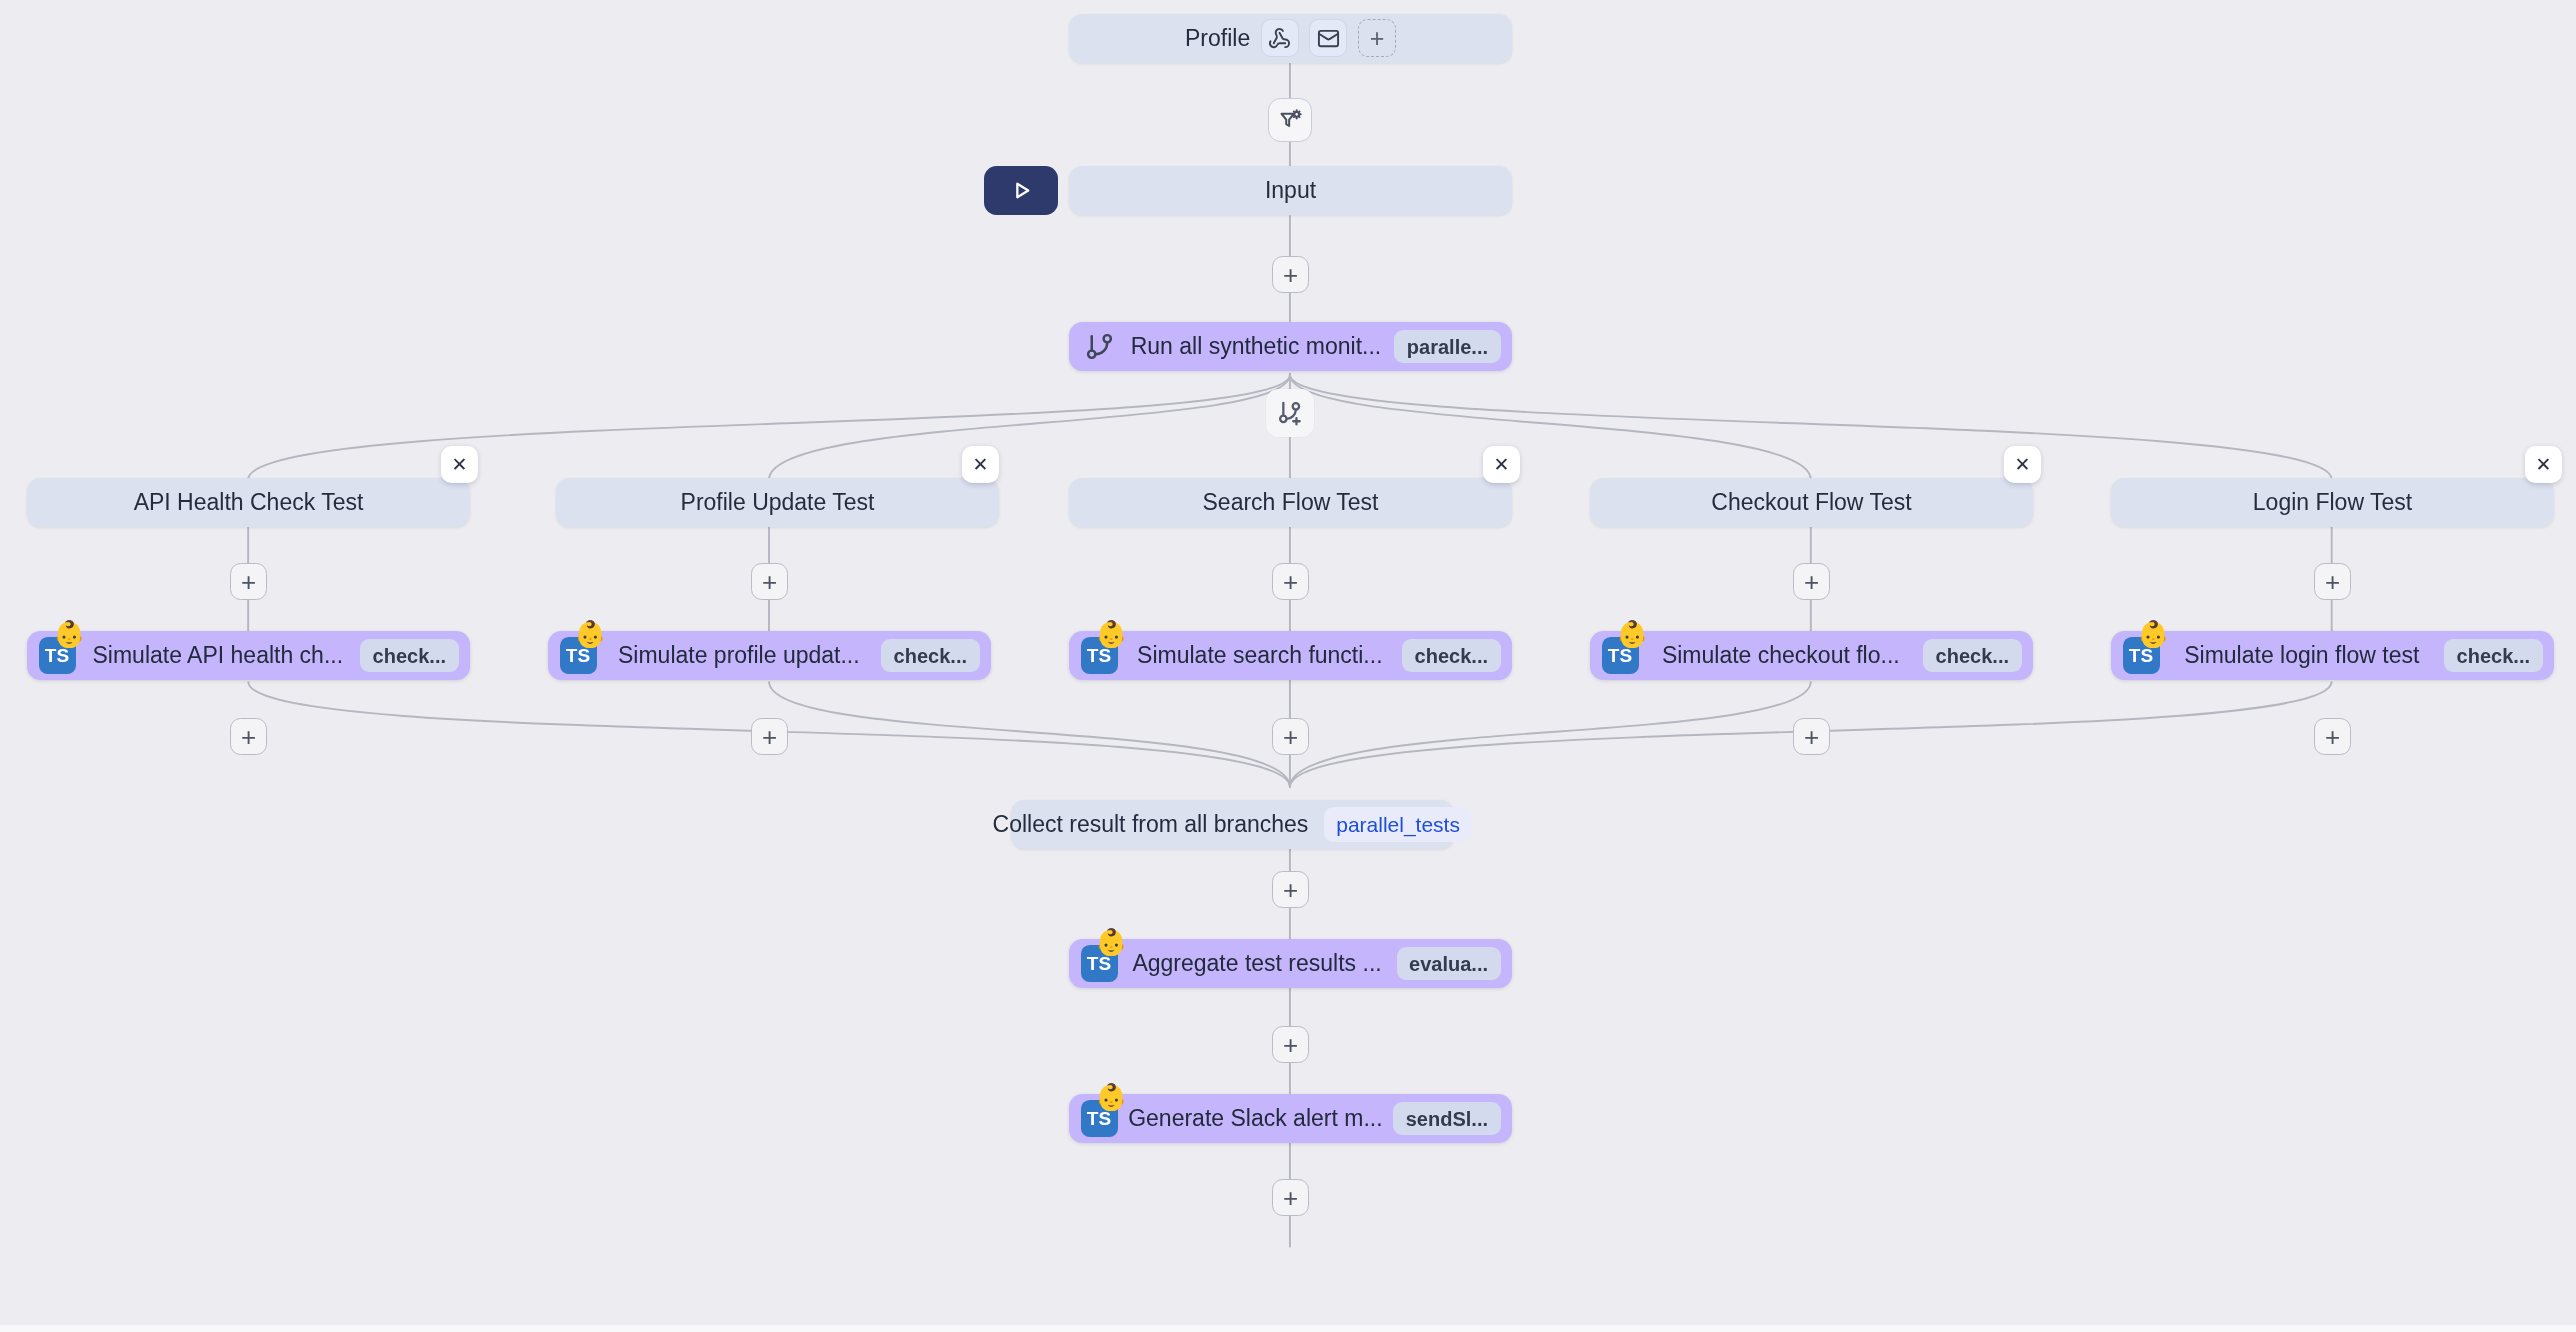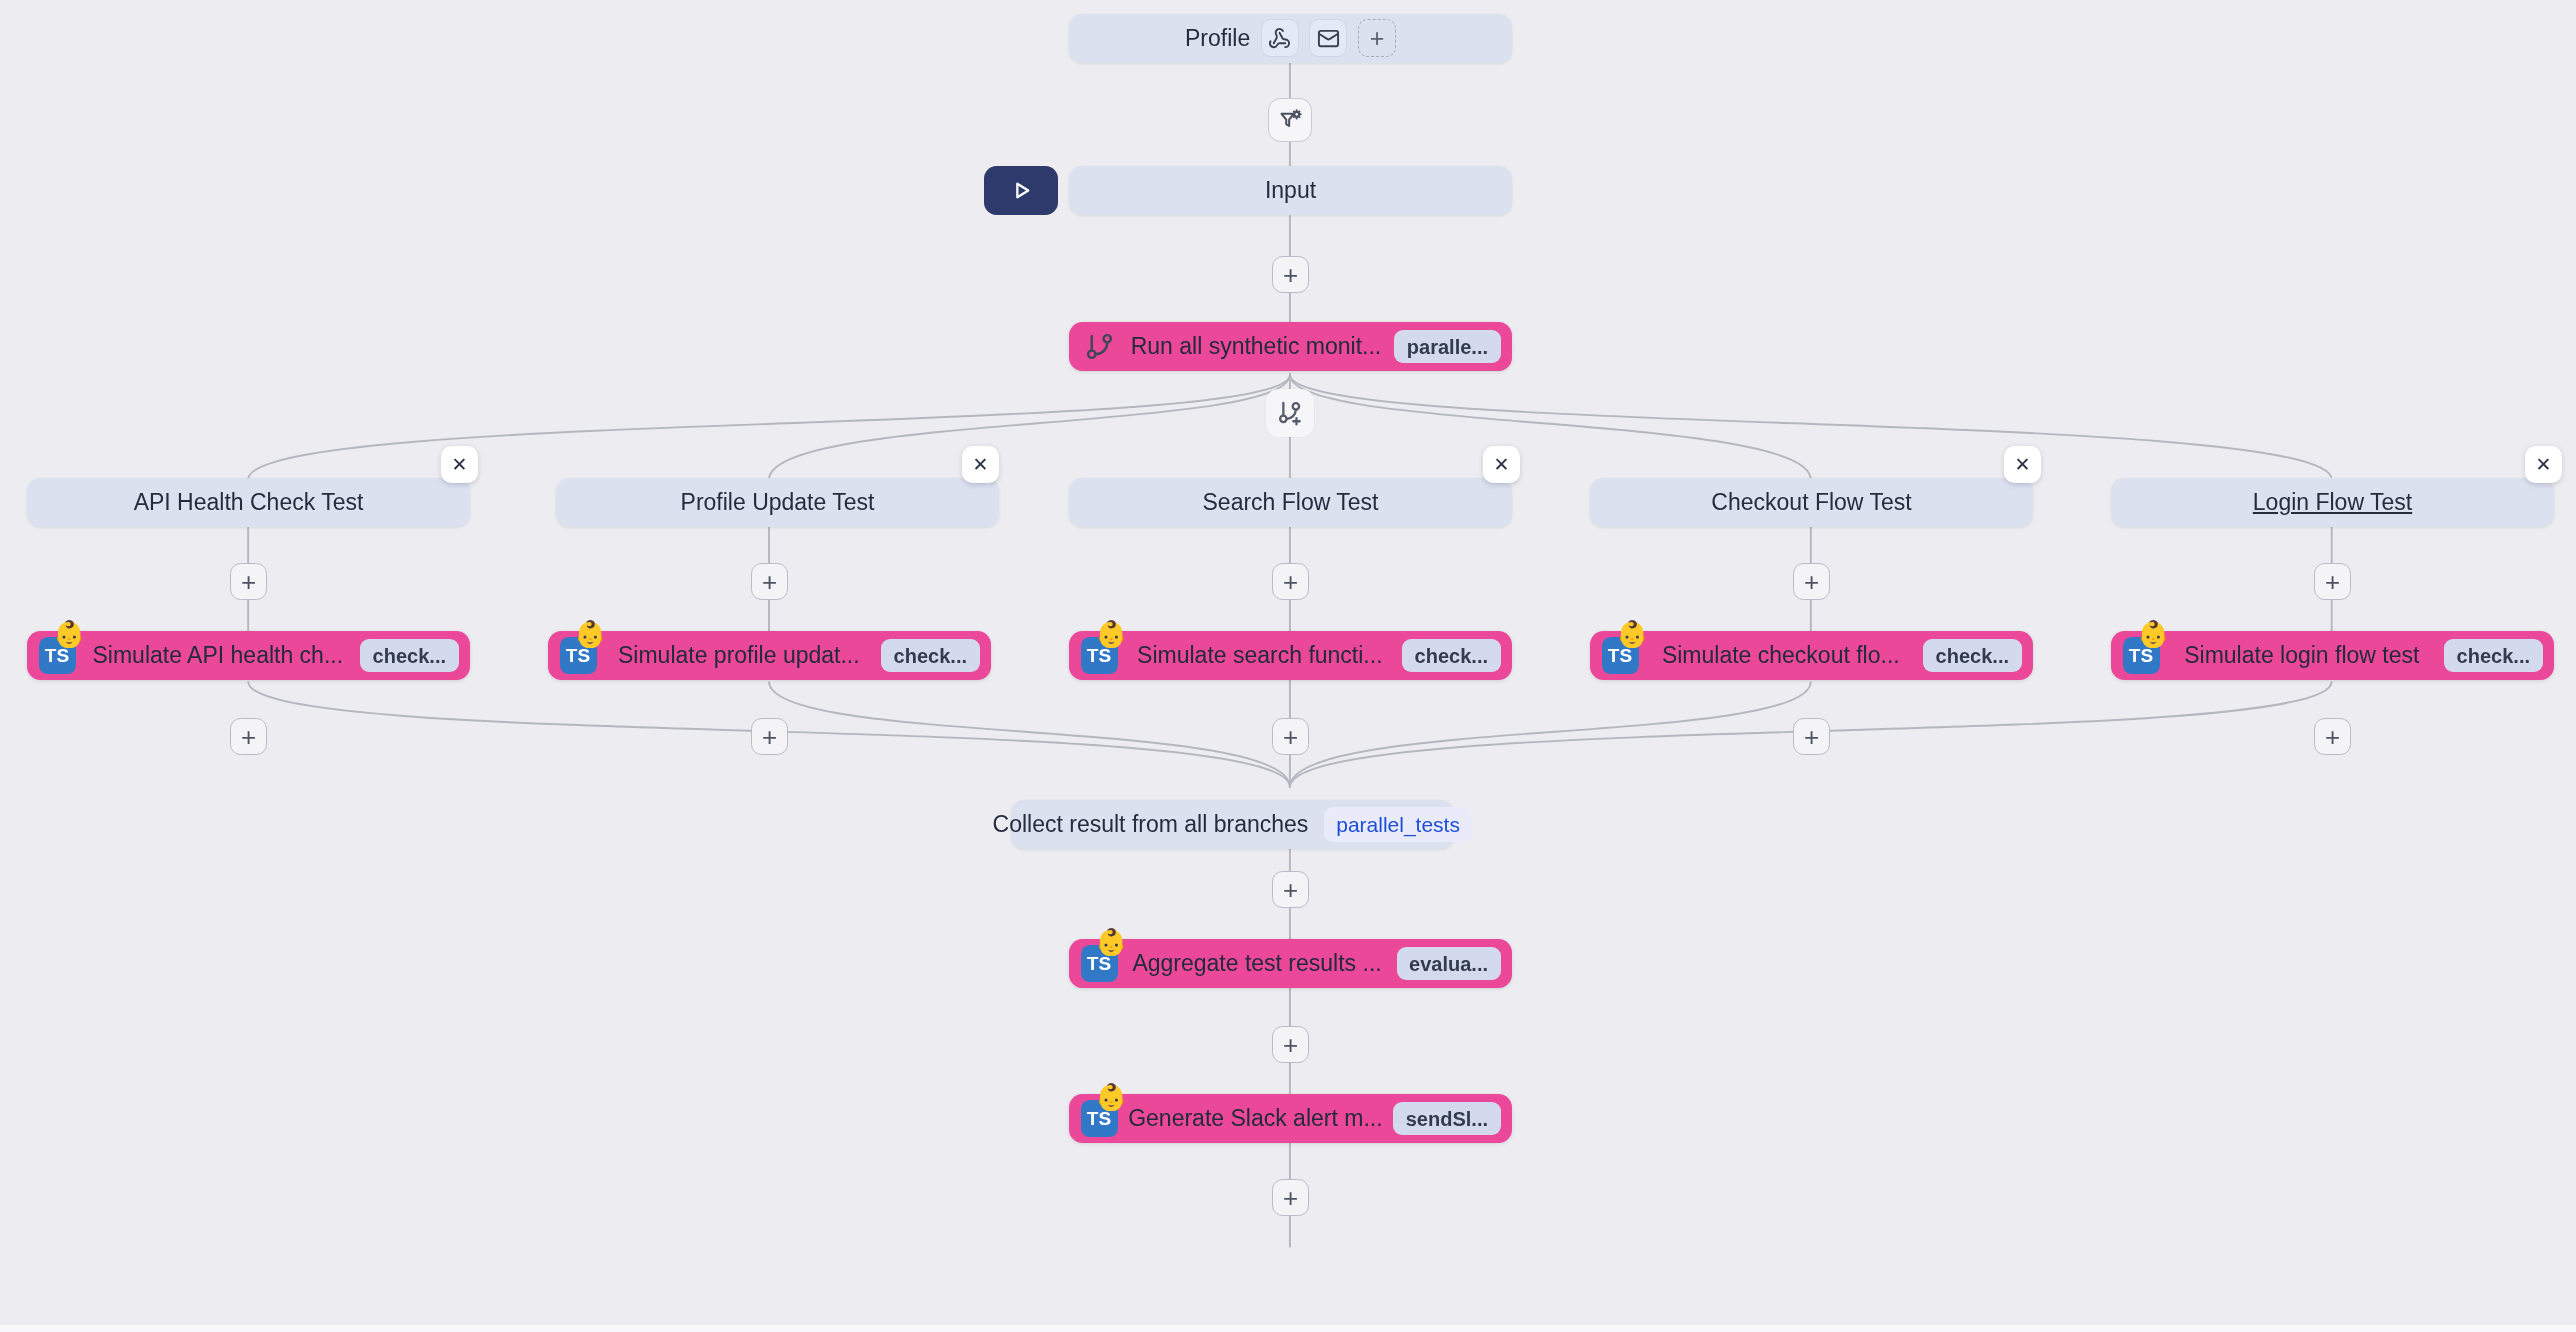--- a/index.html
+++ b/index.html
@@ -5,21 +5,21 @@
   html,body{margin:0;padding:0;background:#ededf1;}
   .canvas{position:relative;width:2576px;height:1332px;background:#ededf1;overflow:hidden;
           font-family:"Liberation Sans","DejaVu Sans",sans-serif;}
   .edges{position:absolute;left:0;top:0;z-index:0;}
   .edge{stroke:#b4b6c0;stroke-width:2;fill:none;}
 
   .node{position:absolute;height:49px;width:443px;border-radius:13.5px;display:flex;
         align-items:center;justify-content:center;z-index:2;box-sizing:border-box;
         font-size:23px;color:#242c3e;white-space:nowrap;}
   .node.blue{background:#dbe1ef;box-shadow:0 1px 2.9px rgba(25,35,65,.10);font-weight:500;}
-  .node.white{background:#ec4899;box-shadow:0 1px 3.8px rgba(25,35,65,.14);padding:0 11.5px;justify-content:center;}
+  .node.white{background:#c4b5fd;box-shadow:0 1px 3.8px rgba(25,35,65,.14);padding:0 11.5px;justify-content:center;}
 
   .node-title{flex:1;text-align:center;font-weight:400;color:#222a3b;overflow:hidden;}
 
   .badge{background:#d3daee;color:#333c4f;font-weight:700;font-size:20px;
          border-radius:9px;padding:6.7px 12.5px;line-height:1;}
   .ref-badge{background:#e9ebfa;color:#1d4ed8;font-weight:500;font-size:21px;
          border-radius:9.6px;padding:6.7px 12.5px;line-height:1;margin-left:15.4px;}
 
   .plus-btn{position:absolute;width:37px;height:37px;border-radius:10.6px;z-index:3;
         background:#f4f4f7;border:1.9px solid #b9bcc6;box-sizing:border-box;display:flex;
@@ -160,21 +160,21 @@
   </div>
   <div class="node blue" style="left:548px;top:478px;margin-left:8px;">
     <span>Profile Update Test</span>
   </div>
   <div class="node blue" style="left:1069px;top:478px;">
     <span>Search Flow Test</span>
   </div>
   <div class="node blue" style="left:1590px;top:478px;">
     <span>Checkout Flow Test</span>
   </div>
-  <div class="node blue" style="left:2111px;top:478px;text-decoration:underline;">
+  <div class="node blue" style="left:2111px;top:478px;">
     <span>Login Flow Test</span>
   </div>
 
   <div class="x-btn" style="left:441px;top:446px;">
       <span>✕</span>
     </div>
   <div class="x-btn" style="left:962px;top:446px;">
       <span>✕</span>
     </div>
   <div class="x-btn" style="left:1483px;top:446px;">

